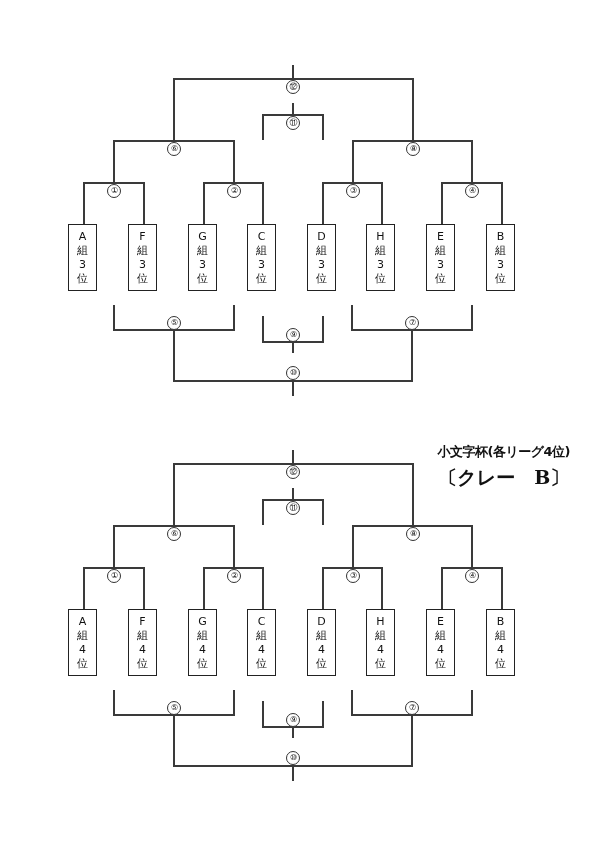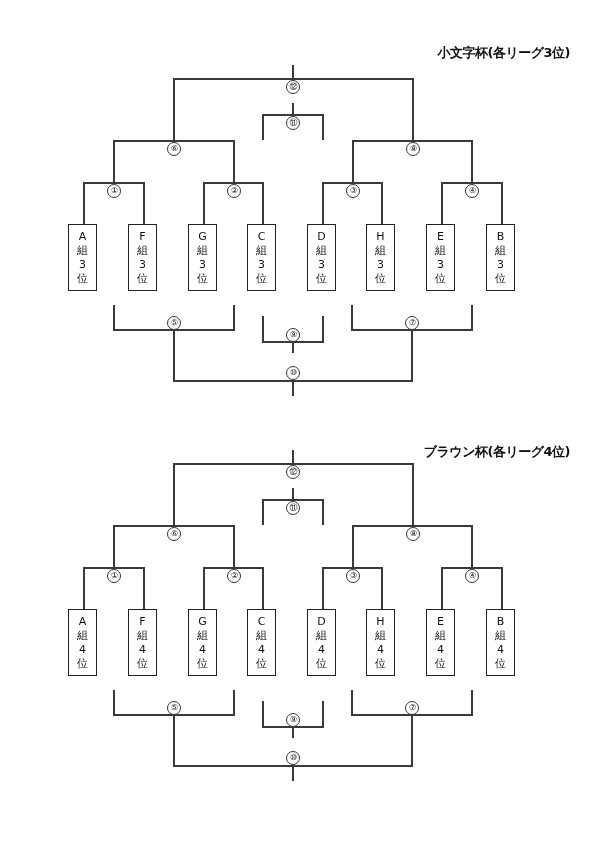--- a/index.html
+++ b/index.html
@@ -18,21 +18,20 @@
   .team span { display: block; }
   .num { position: absolute; width: 12px; height: 12px; border: 1px solid #333; border-radius: 50%;
          background: #fff; font-size: 8px; line-height: 12px; text-align: center;
          font-family: "DejaVu Sans", sans-serif; letter-spacing: -1px; transform: translate(-7px, 0); }
 </style>
 </head>
 <body>
 
 <div id="bracket-0" class="bracket" style="top:0px;">
   <div class="title" style="top:44px;">
-    <div class="sub">小文字杯(各リーグ3位)</div>
   </div>
 <div class="team" style="left: 68px; top: 224px;">
       <span>A</span>
       <span>組</span>
       <span>3</span>
       <span>位</span>
     </div>
     <div class="team" style="left: 128px; top: 224px;">
       <span>F</span>
       <span>組</span>
@@ -124,21 +123,22 @@
     <div class="num" style="left: 293px; top: 328px;">⑨</div>
     <div class="ln h" style="left: 173px; width: 240px; top: 380px;"></div>
     <div class="ln v" style="left: 173px; top: 329px; height: 51px;"></div>
     <div class="ln v" style="left: 411px; top: 329px; height: 51px;"></div>
     <div class="ln v" style="left: 292px; top: 380px; height: 16px;"></div>
     <div class="num" style="left: 293px; top: 366px;">⑩</div>
   </div>
 
 <div id="bracket-1" class="bracket" style="top:385px;">
   <div class="title" style="top:58px;">
-    <div class="sub">ブラウン杯(各リーグ4位)</div>
+    <div class="sub">小文字杯(各リーグ4位)</div>
+    <div class="main">〔クレー　B〕</div>
   </div>
 <div class="team" style="left: 68px; top: 224px;">
       <span>A</span>
       <span>組</span>
       <span>4</span>
       <span>位</span>
     </div>
     <div class="team" style="left: 128px; top: 224px;">
       <span>F</span>
       <span>組</span>

